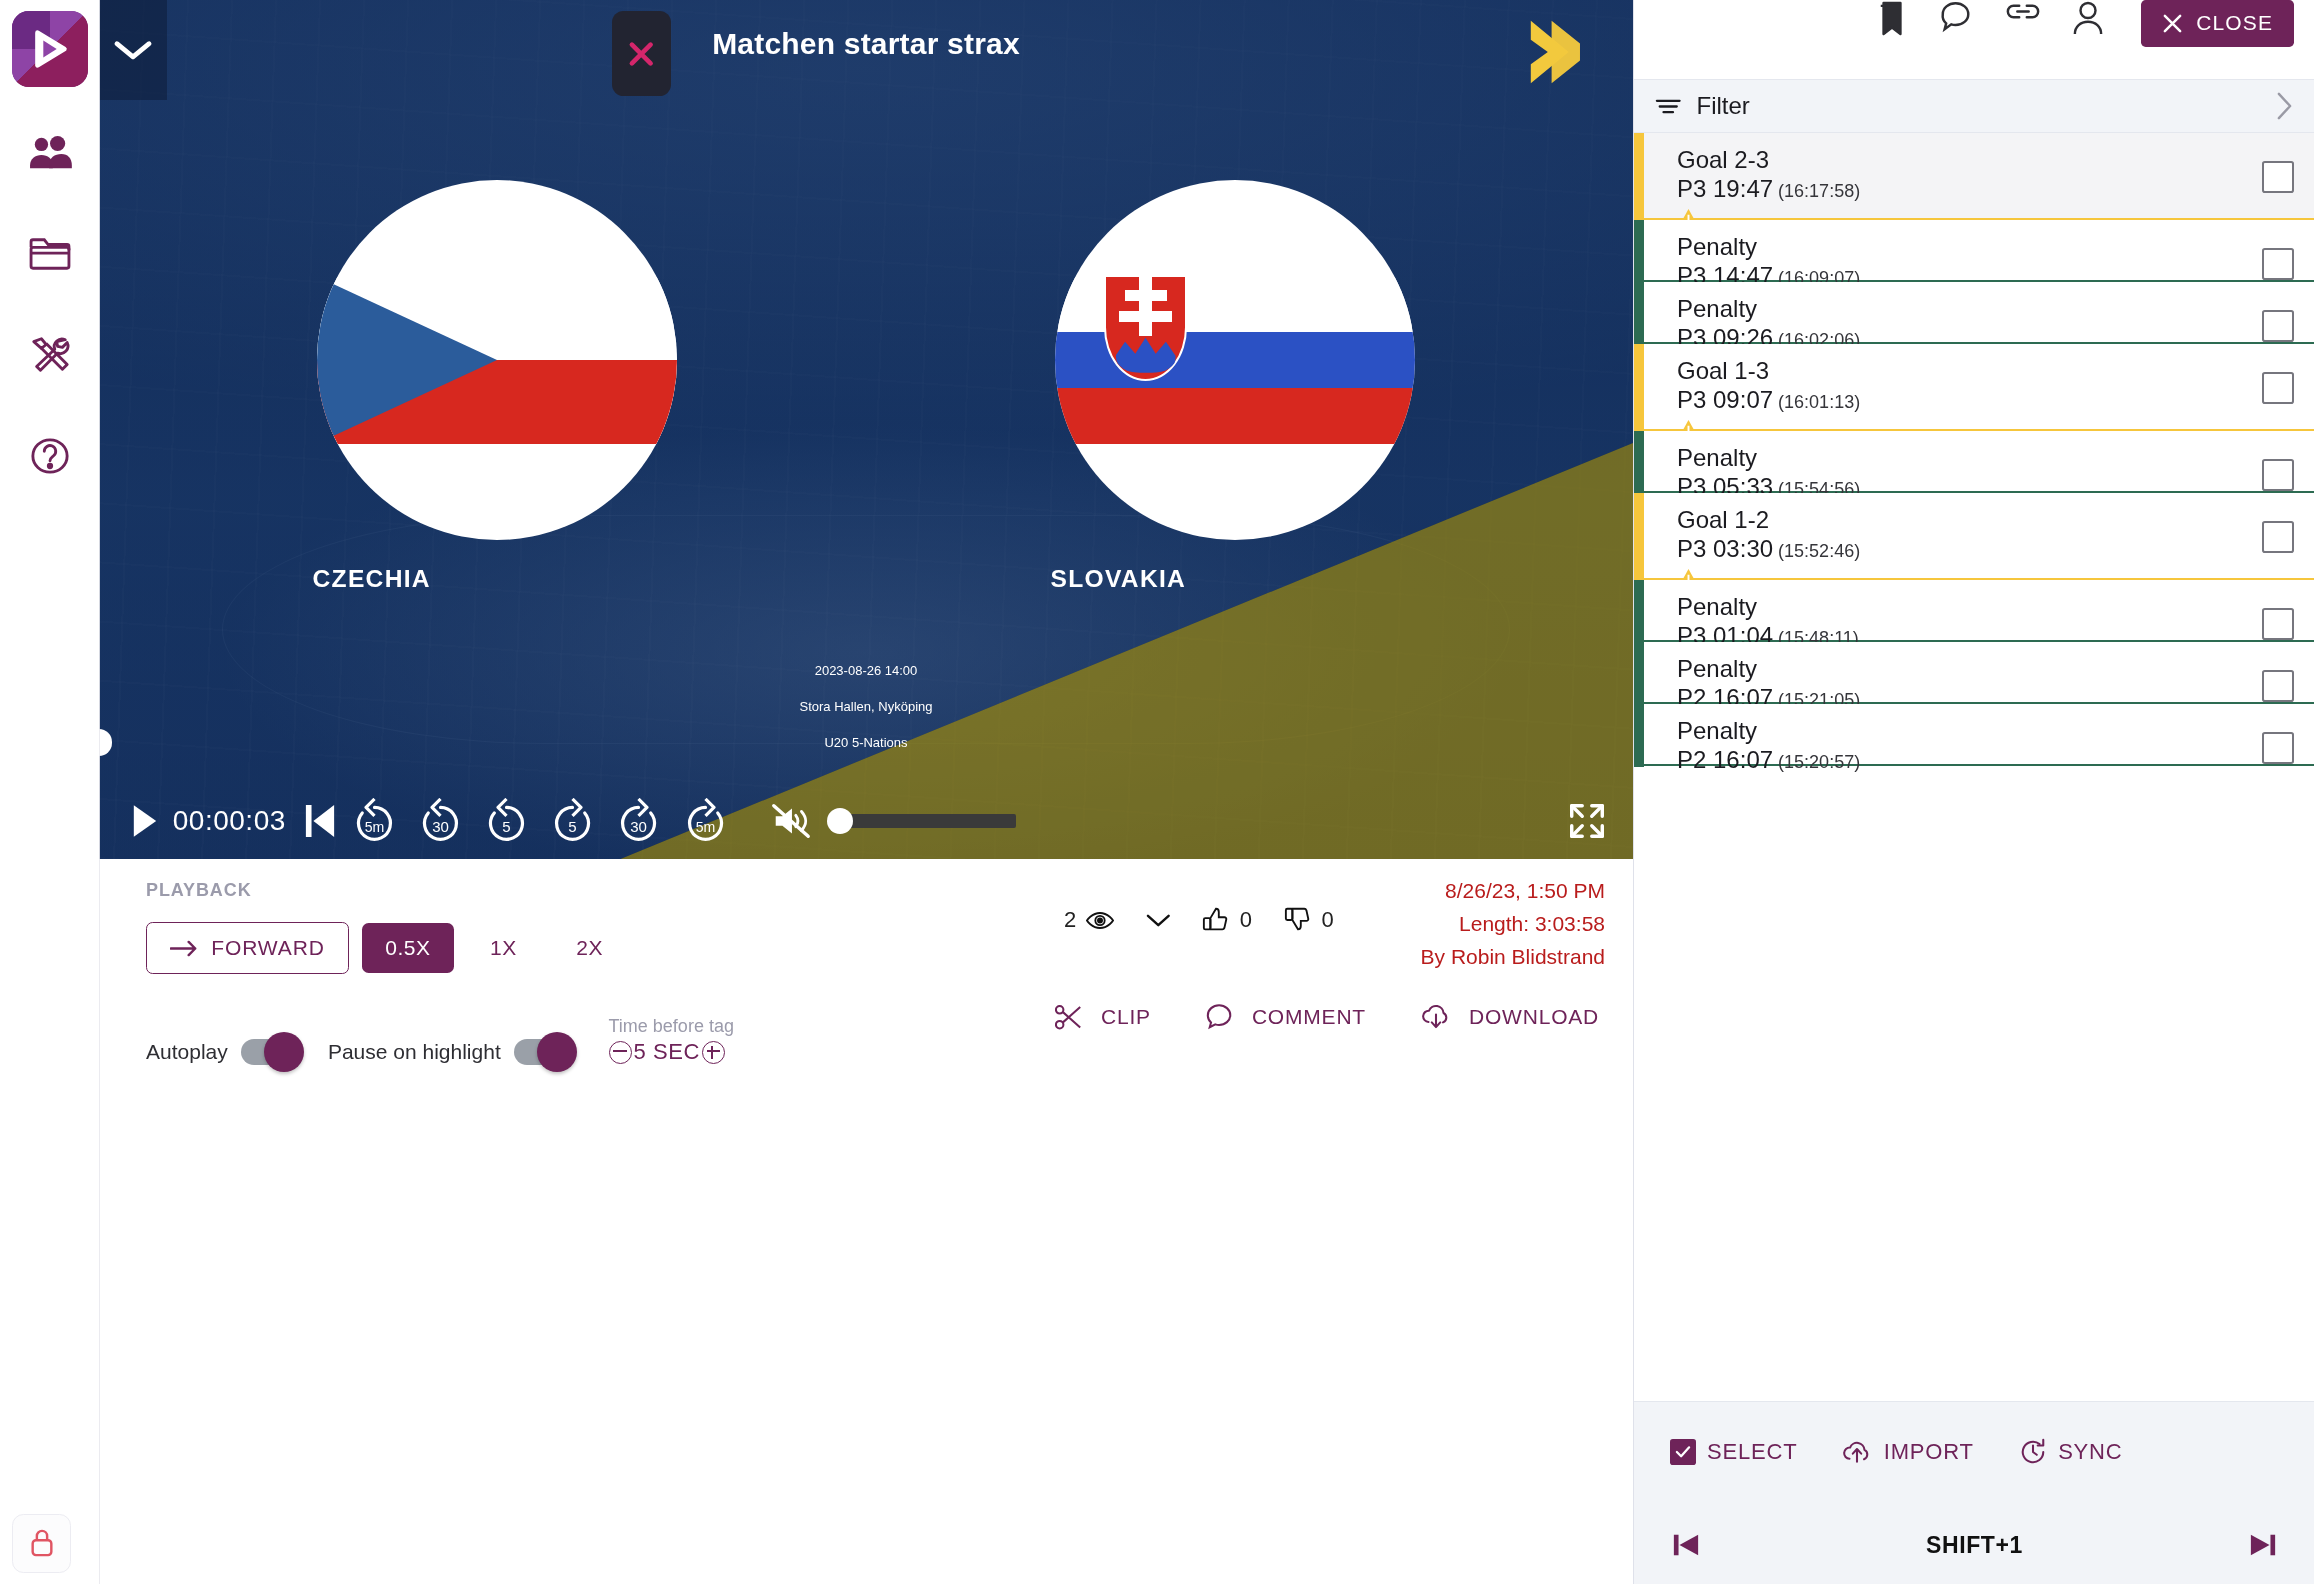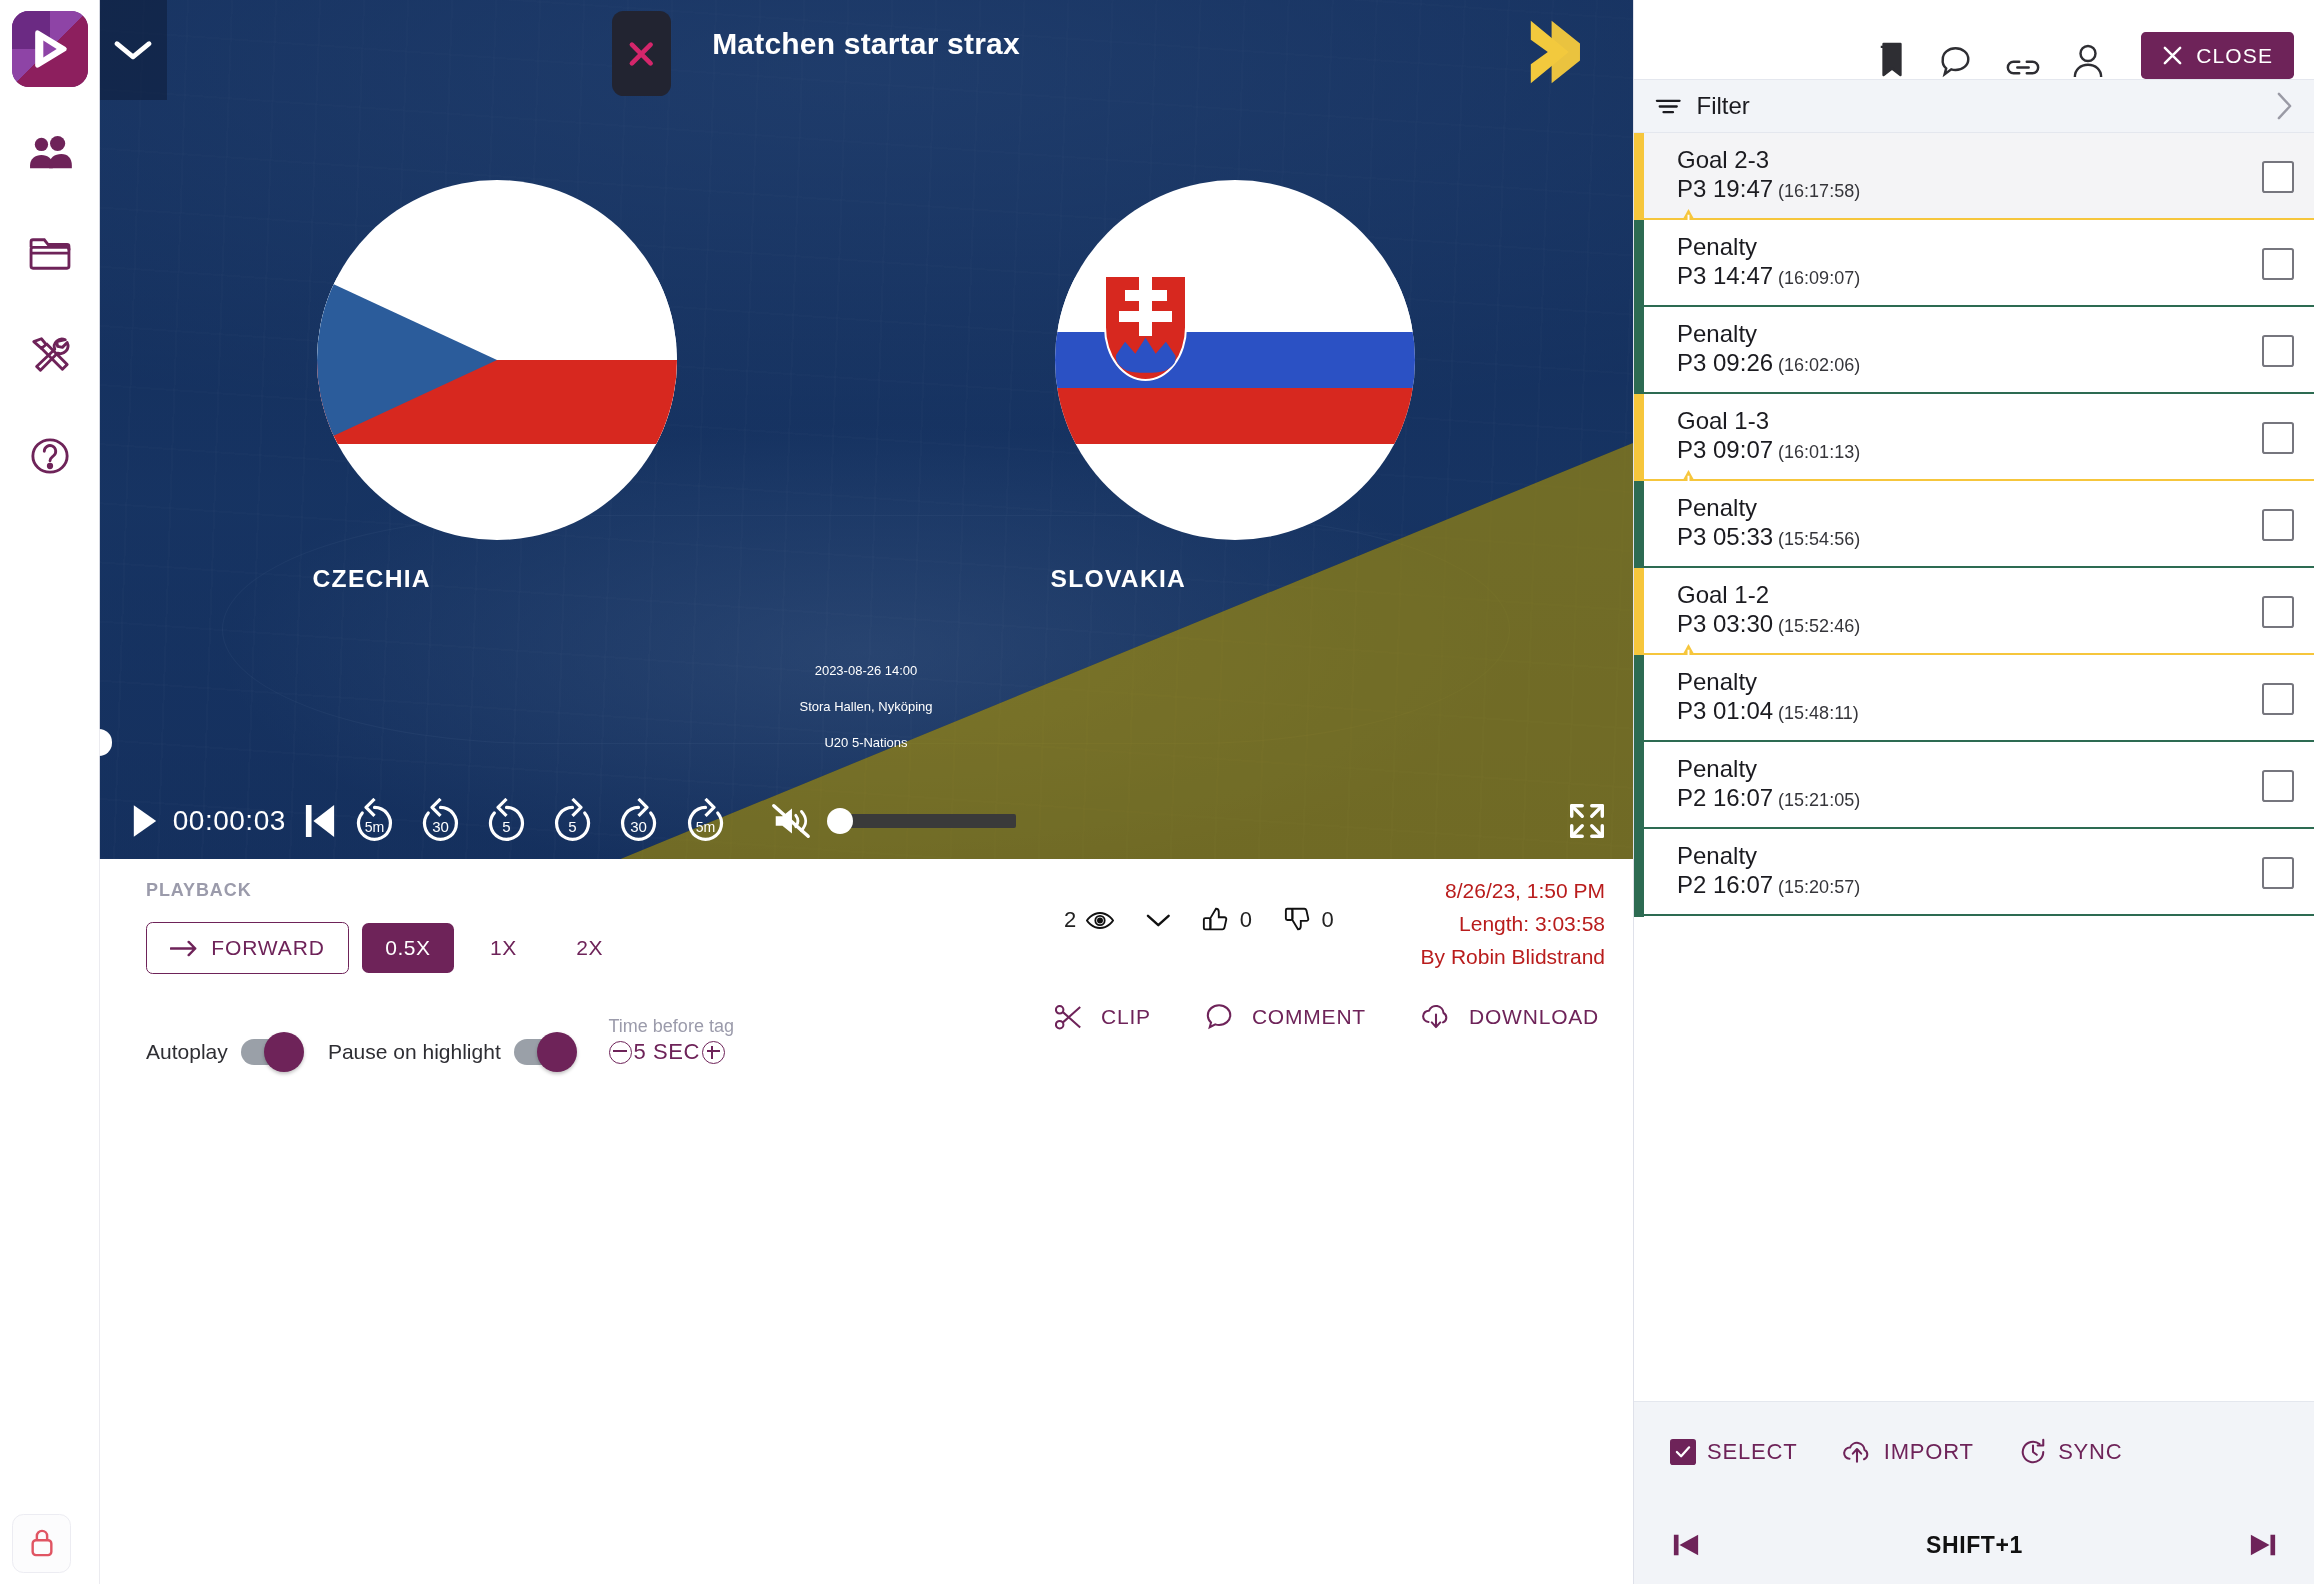--- a/index.html
+++ b/index.html
@@ -233,39 +233,39 @@
   }
   .act { display: flex; align-items: center; gap: 18px; cursor: pointer; }
 
   
   .right {
     width: 682px; flex: 0 0 682px; height: 100%;
     background: #fff; display: flex; flex-direction: column;
     border-left: 0.9px solid #dfe1ea; position: relative; z-index: 30;
   }
   .rp-top {
-    height: 79px; display: flex; align-items: flex-end; justify-content: flex-end;
+    height: 79px; display: flex; align-items: flex-start; justify-content: flex-end;
     gap: 32px; padding-right: 21px; background:#fff;padding-left:20px;
   }
   .rp-icon { color: #2e2e33; cursor: pointer; display:flex; }
   .close-btn {
     display: flex; align-items: center; gap: 13.2px;
     background: #6e2359; color: #fff; border-radius: 4.7px;
     padding: 11.4px 21px; font-size: 21px; letter-spacing: 1.1px; cursor: pointer;
     margin-left: 5.7px;
   }
   .filter-bar {
     height: 54px; background: #f2f4f8; border-top: 0.9px solid #e4e7ee;
     border-bottom: 0.9px solid #e4e7ee;
     display: flex; align-items: center; padding: 0 21px; gap: 15px; cursor: pointer;
   }
   .filter-label { font-size: 24px; color: #1b1b20; flex: 1; }
   .ev-list { flex: 1 1 auto; overflow: hidden; background: #fff; }
   .ev {
-    position: relative; height: 87px; padding: 13.2px 0 0 43px;
+    position: relative; height: 62px; padding: 13.2px 0 0 43px;
     border-bottom: 2.8px solid #2d6b52; background: #fff;
   }
   .ev.warn { border-bottom-color: #f6c63c; height: 87px; }
   .ev::before {
     content:""; position:absolute; left: 0; top: 0; bottom: -2.8px; width: 9.5px;
     background: #2d6b52;
   }
   .ev.warn::before { background: #f6c63c; }
   .ev.sel { background: #f4f4f6; }
   .ev-title { font-size: 24px; color: #1b1b20; line-height: 28px; }

